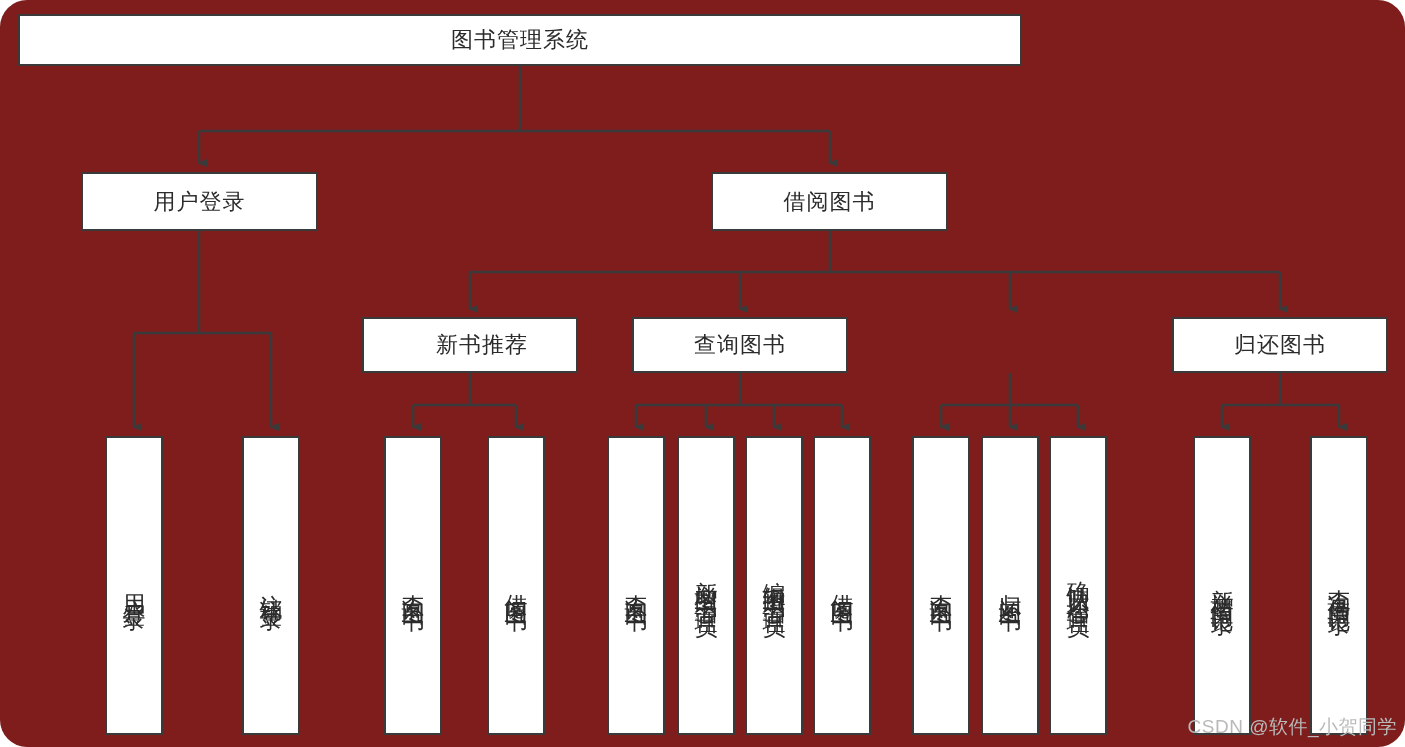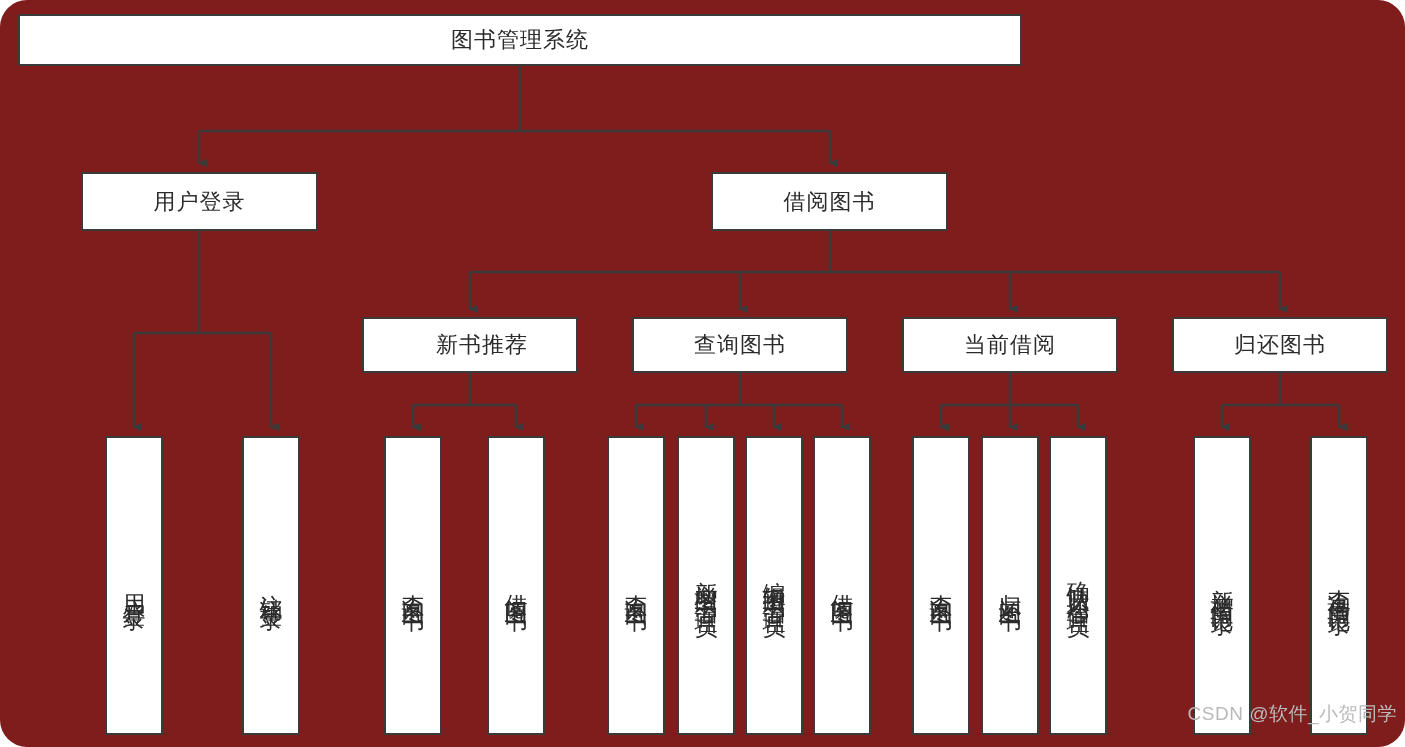--- a/index.html
+++ b/index.html
@@ -28,21 +28,21 @@
   .vert .node-label{
     writing-mode:vertical-rl;
     text-orientation:upright;
     font-size:23px;
     letter-spacing:5px;
     line-height:1;
   }
   #watermark{
     position:absolute;
     right:8px;
-    bottom:20px;
+    bottom:7px;
     font-size:19px;
     color:#b9b9b9;
     white-space:nowrap;
     letter-spacing:0.5px;
     pointer-events:none;
   }
 </style>
 </head>
 <body>
 
@@ -111,23 +111,20 @@
   </div>
 
   <div class="node-box horiz" style="left:362px;top:317px;width:216px;height:56px;padding-left:24px;">
     <span class="node-label">新书推荐</span>
   </div>
 
   <div class="node-box horiz" style="left:632px;top:317px;width:216px;height:56px;">
     <span class="node-label">查询图书</span>
   </div>
 
-  <div class="node-box horiz" style="left:902px;top:317px;width:216px;height:56px;">
-    <span class="node-label">当前借阅</span>
-  </div>
 
   <div class="node-box horiz" style="left:1172px;top:317px;width:216px;height:56px;">
     <span class="node-label">归还图书</span>
   </div>
 
   <div class="node-box vert" style="left:105px;top:436px;width:58px;height:299px;">
     <span class="node-label">用户登录</span>
   </div>
   <div class="node-box vert" style="left:242px;top:436px;width:58px;height:299px;">
     <span class="node-label">注销登录</span>

